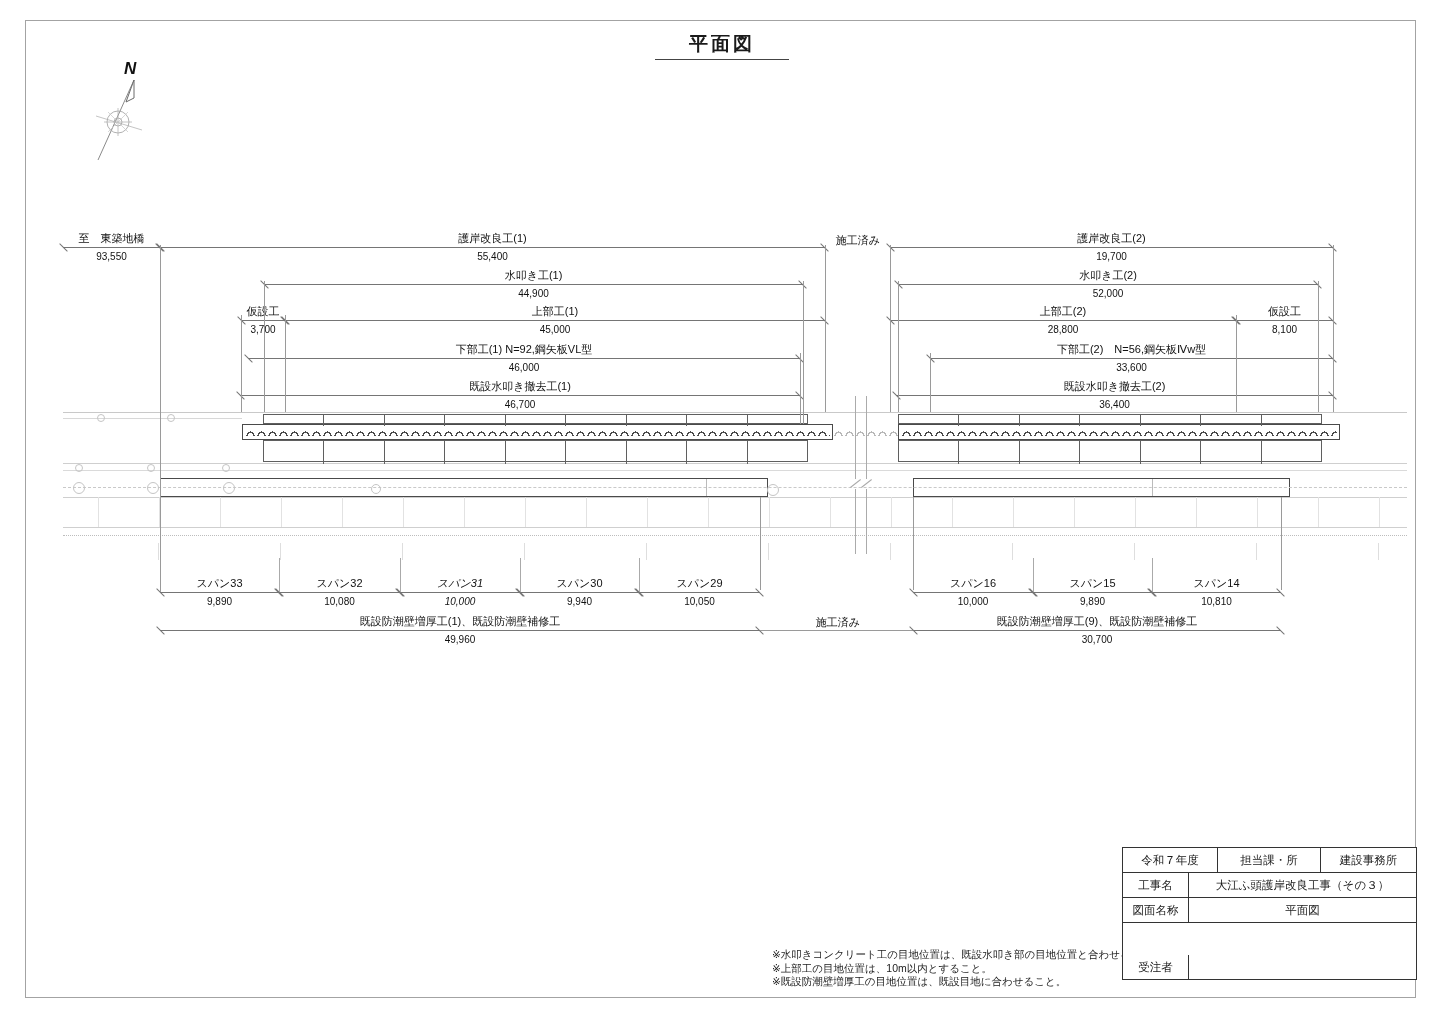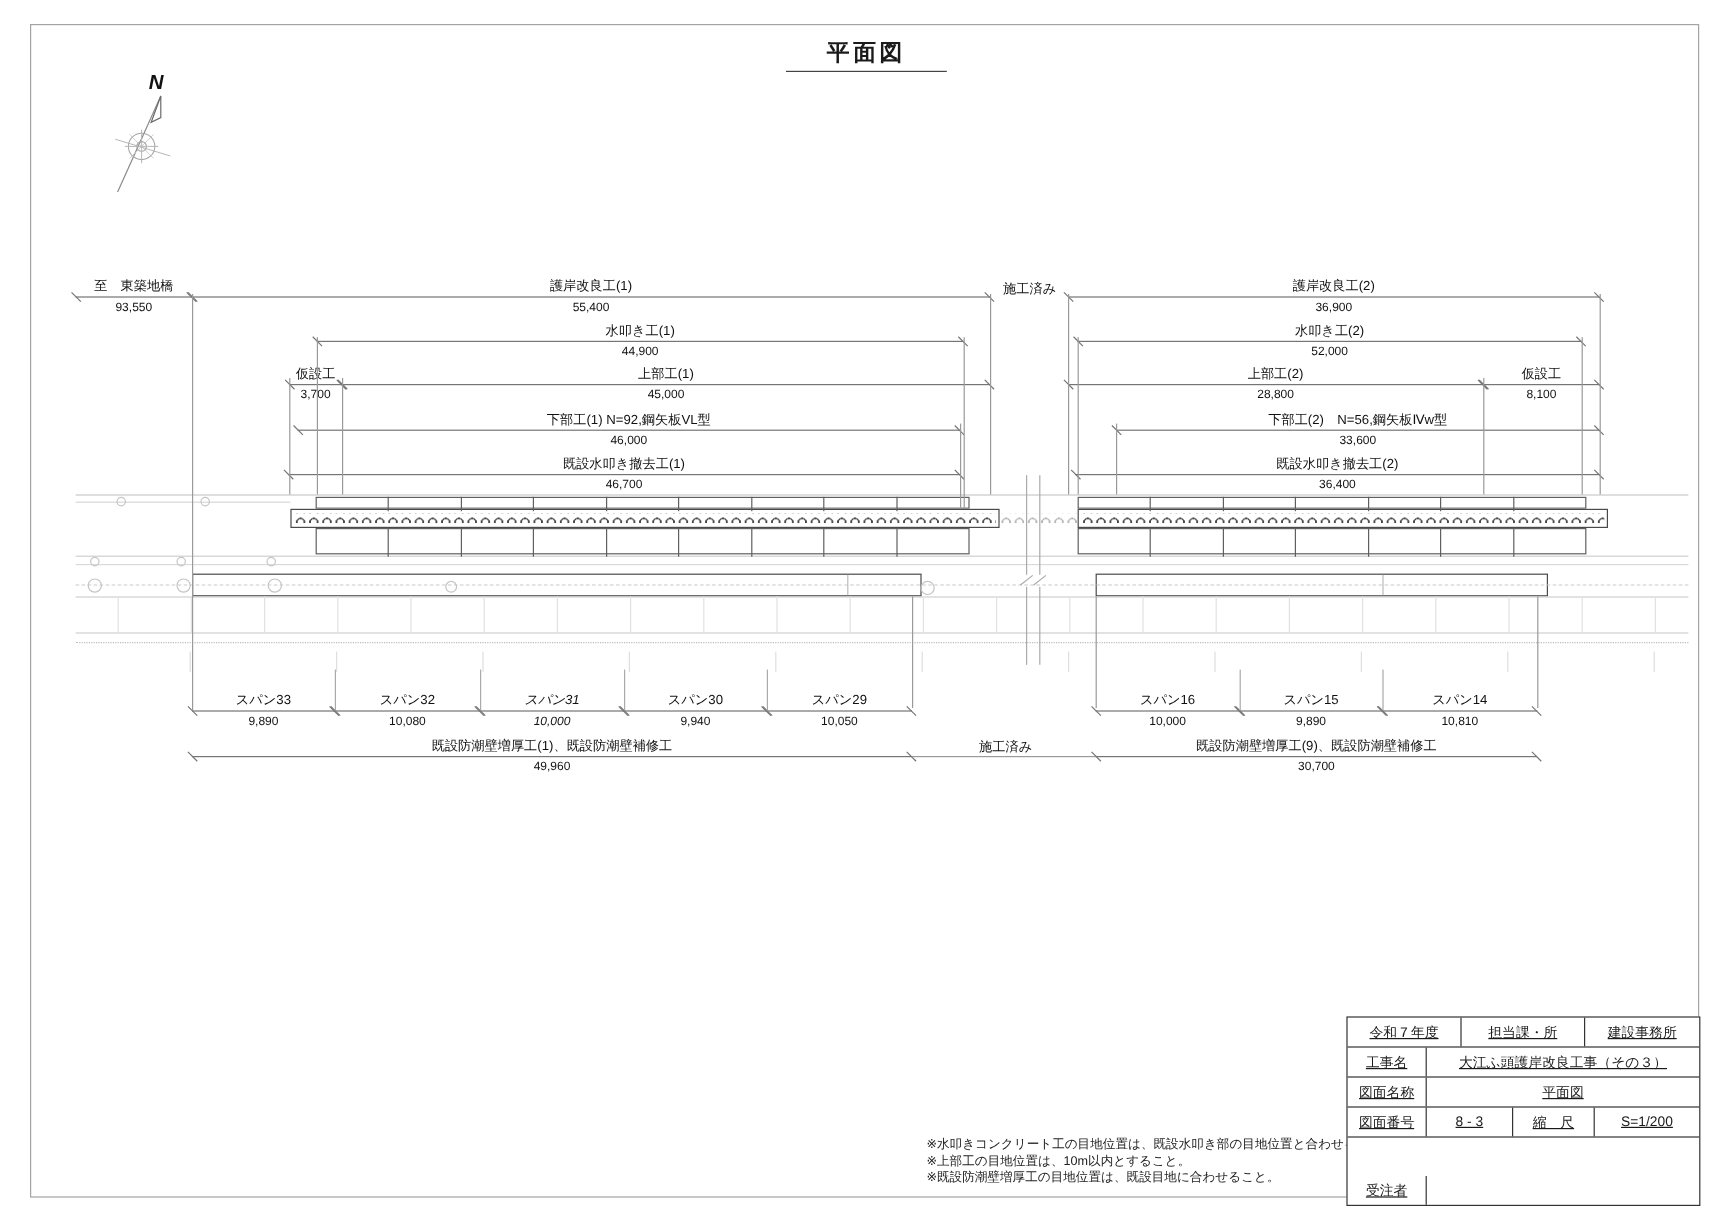--- a/index.html
+++ b/index.html
@@ -23,21 +23,21 @@
   .wave{position:absolute;height:8px;background-repeat:repeat-x;
     background-image:radial-gradient(circle 4.2px at 5.5px 7.5px, rgba(0,0,0,0) 2.6px, #4a4a4a 2.7px, #4a4a4a 4px, rgba(0,0,0,0) 4.1px);
     background-size:11px 8px;}
   .wave.light{background-image:radial-gradient(circle 4.2px at 5.5px 7.5px, rgba(0,0,0,0) 2.6px, #b8b8b8 2.7px, #b8b8b8 4px, rgba(0,0,0,0) 4.1px);}
   .circ{position:absolute;border:1px solid #c5c5c5;border-radius:50%;}
   .diag{position:absolute;height:1px;background:#aaa;transform:rotate(-38deg);}
   
   .notes{position:absolute;left:772px;top:948px;font-size:10.5px;line-height:13.5px;color:#222;}
   
   .tblock{position:absolute;left:1122px;top:847px;width:293px;border:1px solid #333;background:#fff;box-sizing:content-box;}
-  .trow{display:flex;height:24px;border-bottom:1px solid #333;text-decoration:underline;}
+  .trow{display:flex;height:24px;border-bottom:1px solid #333;}
   .trow:last-child{border-bottom:none;margin-top:32px;}
   .tcell{box-sizing:border-box;border-right:1px solid #333;display:flex;align-items:center;justify-content:center;
     font-size:11.5px;white-space:nowrap;overflow:hidden;}
   .tcell:last-child{border-right:none;}
   .north{position:absolute;left:88px;top:58px;width:80px;height:110px;}
 </style>
 </head>
 <body>
 
 <div class="sheet">
@@ -62,21 +62,21 @@
     <span class="dl">至　東築地橋</span>
     <span class="dv">93,550</span>
   </div>
   <div class="dim" style="left:160px;top:247px;width:665px;">
     <span class="dl">護岸改良工(1)</span>
     <span class="dv">55,400</span>
   </div>
   <div class="flabel" style="left:815px;top:233px;width:86px;">施工済み</div>
   <div class="dim" style="left:890px;top:247px;width:443px;">
     <span class="dl">護岸改良工(2)</span>
-    <span class="dv">36,900</span>
+    <span class="dv">19,700</span>
   </div>
 
   <div class="dim" style="left:264px;top:284px;width:539px;">
     <span class="dl">水叩き工(1)</span>
     <span class="dv">44,900</span>
   </div>
   <div class="dim" style="left:898px;top:284px;width:420px;">
     <span class="dl">水叩き工(2)</span>
     <span class="dv">52,000</span>
   </div>
@@ -186,26 +186,20 @@
       <div class="tcell" style="width:103px;">担当課・所</div>
       <div class="tcell" style="width:95px;">建設事務所</div>
     </div>
     <div class="trow">
       <div class="tcell" style="width:66px;">工事名</div>
       <div class="tcell" style="width:227px;">大江ふ頭護岸改良工事（その３）</div>
     </div>
     <div class="trow">
       <div class="tcell" style="width:66px;">図面名称</div>
       <div class="tcell" style="width:227px;">平面図</div>
-    </div>
-    <div class="trow">
-      <div class="tcell" style="width:66px;">図面番号</div>
-      <div class="tcell" style="width:72px;">8 - 3</div>
-      <div class="tcell" style="width:68px;">縮　尺</div>
-      <div class="tcell" style="width:87px;">S=1/200</div>
     </div>
     <div class="trow">
       <div class="tcell" style="width:66px;">受注者</div>
       <div class="tcell" style="width:227px;"></div>
     </div>
   </div>
 <div class="hline" style="left:63px;top:412px;width:1344px;background:#c9c9c9;"></div>
     <div class="hline" style="left:63px;top:463px;width:1344px;background:#cfcfcf;"></div>
     <div class="hline" style="left:63px;top:470px;width:1344px;background:#dadada;"></div>
     <div class="hline" style="left:63px;top:497px;width:1344px;background:#cfcfcf;"></div>

